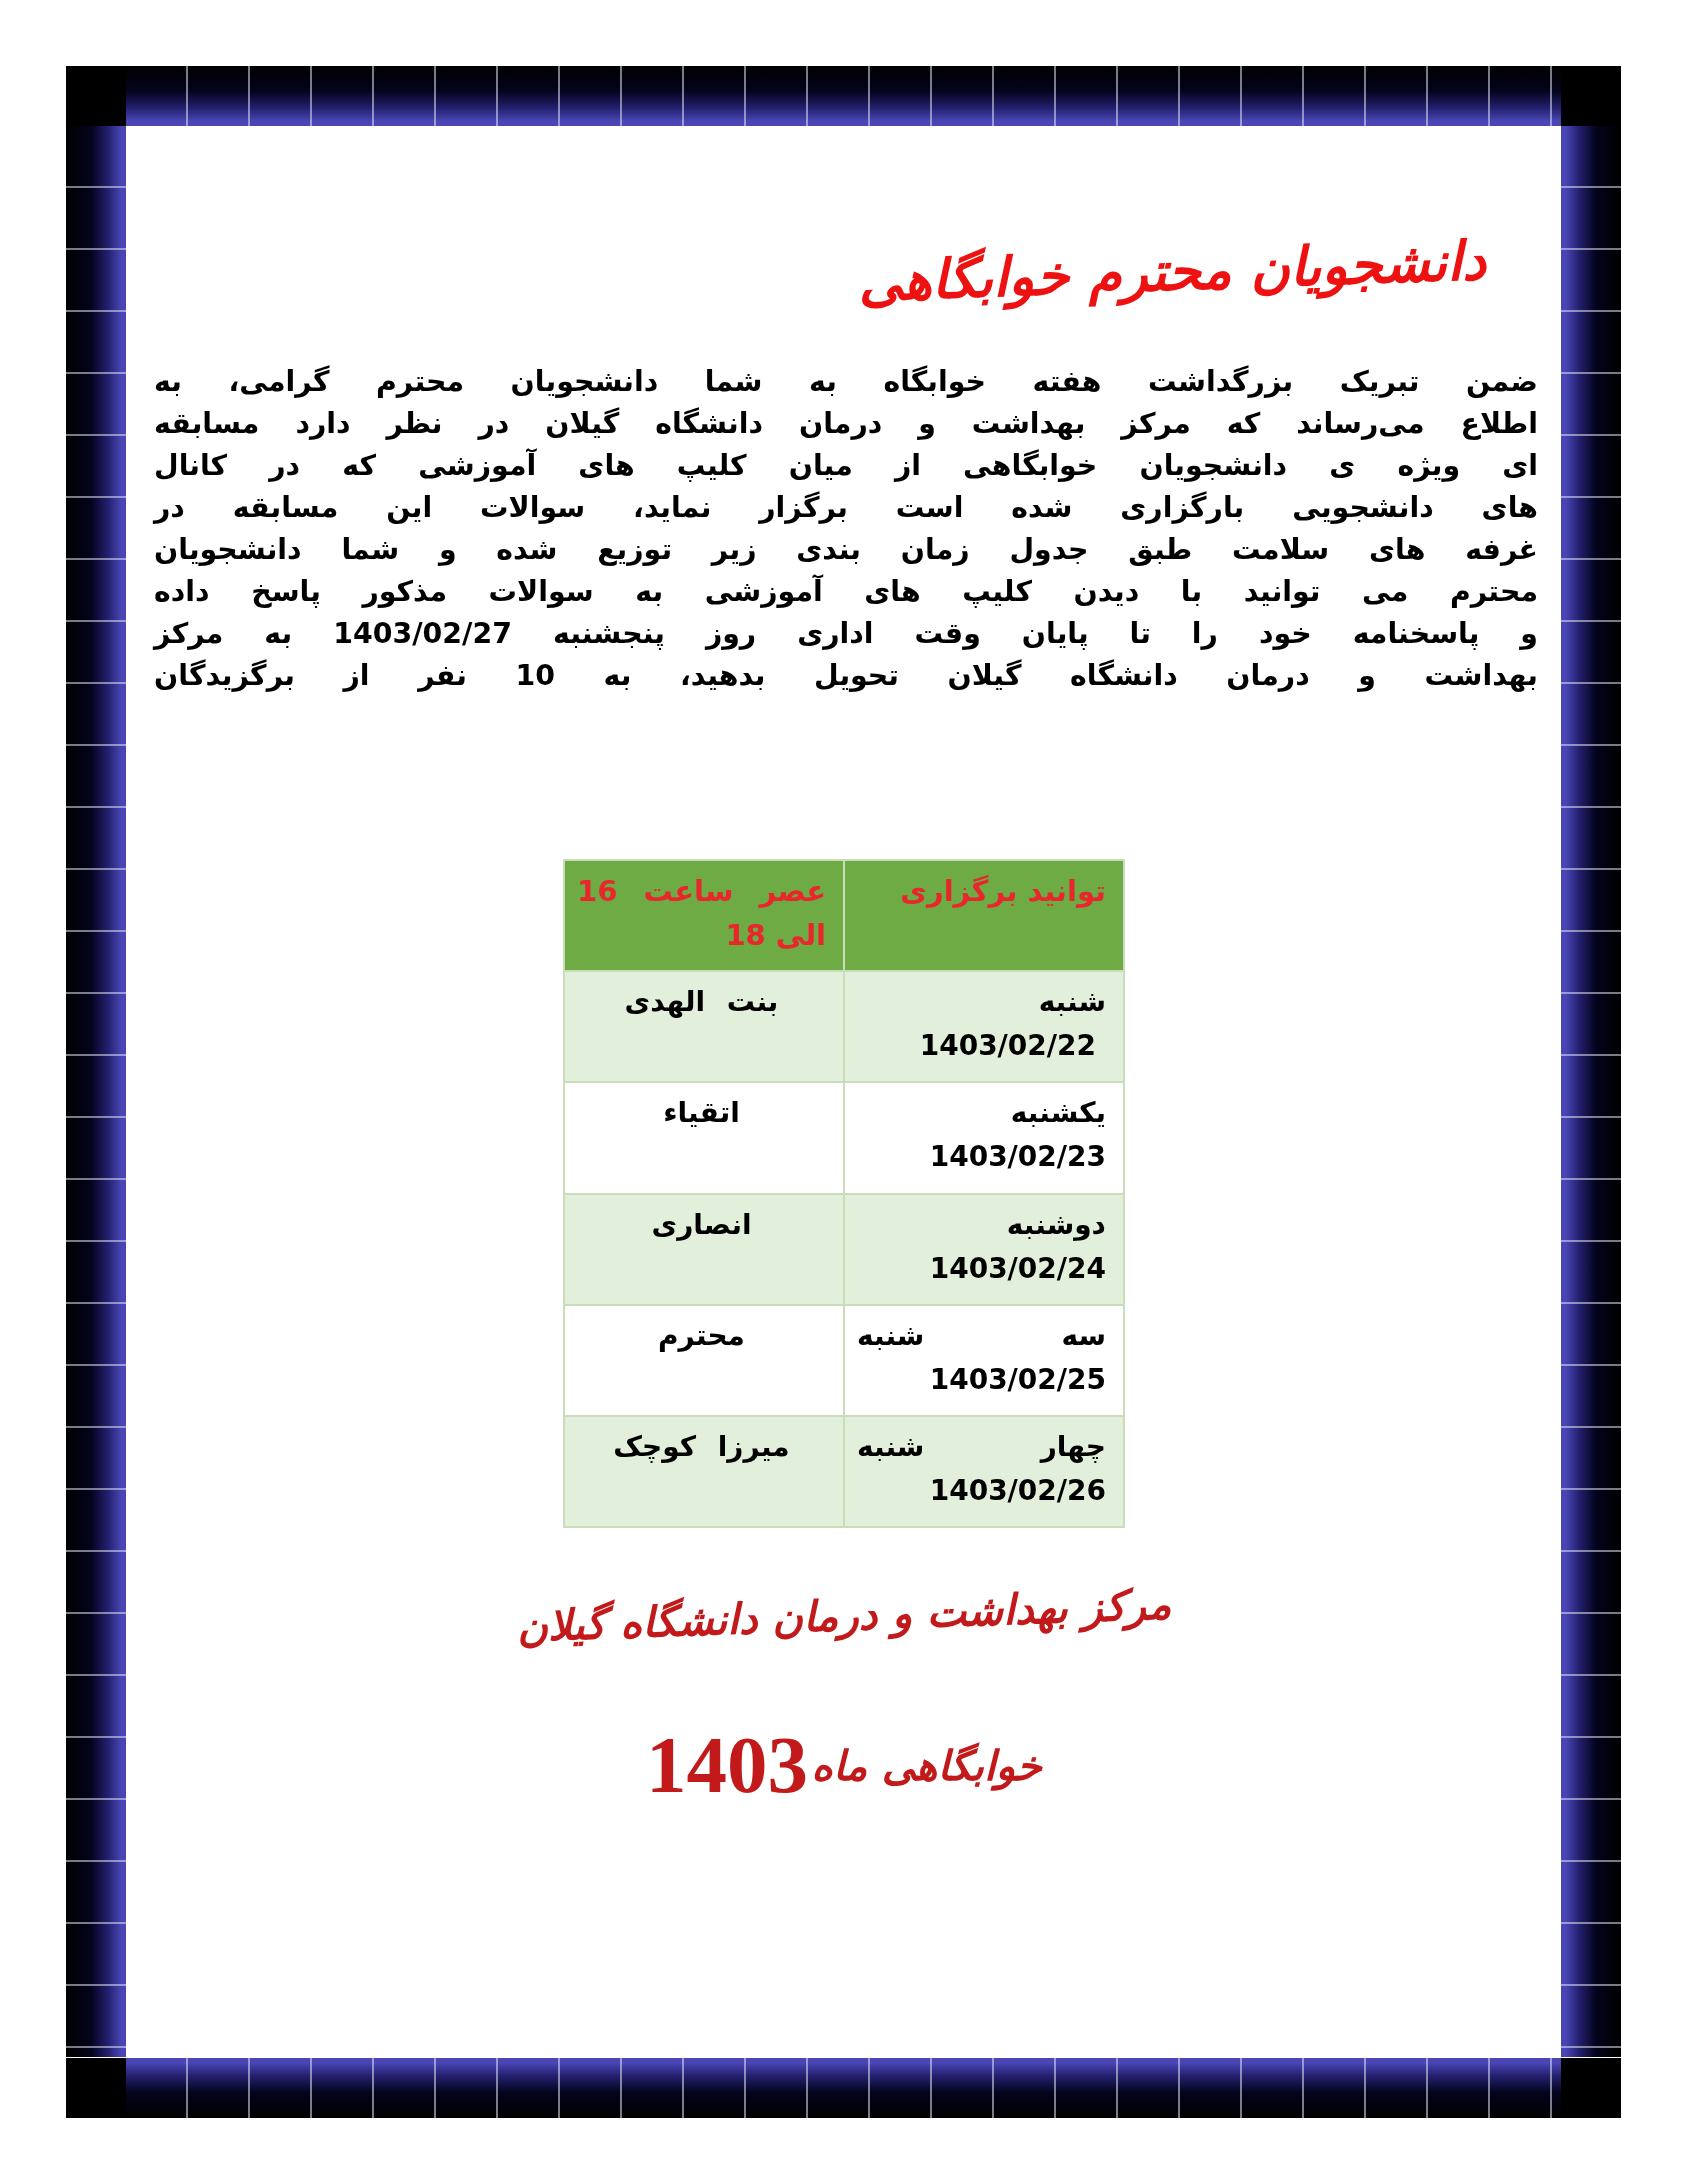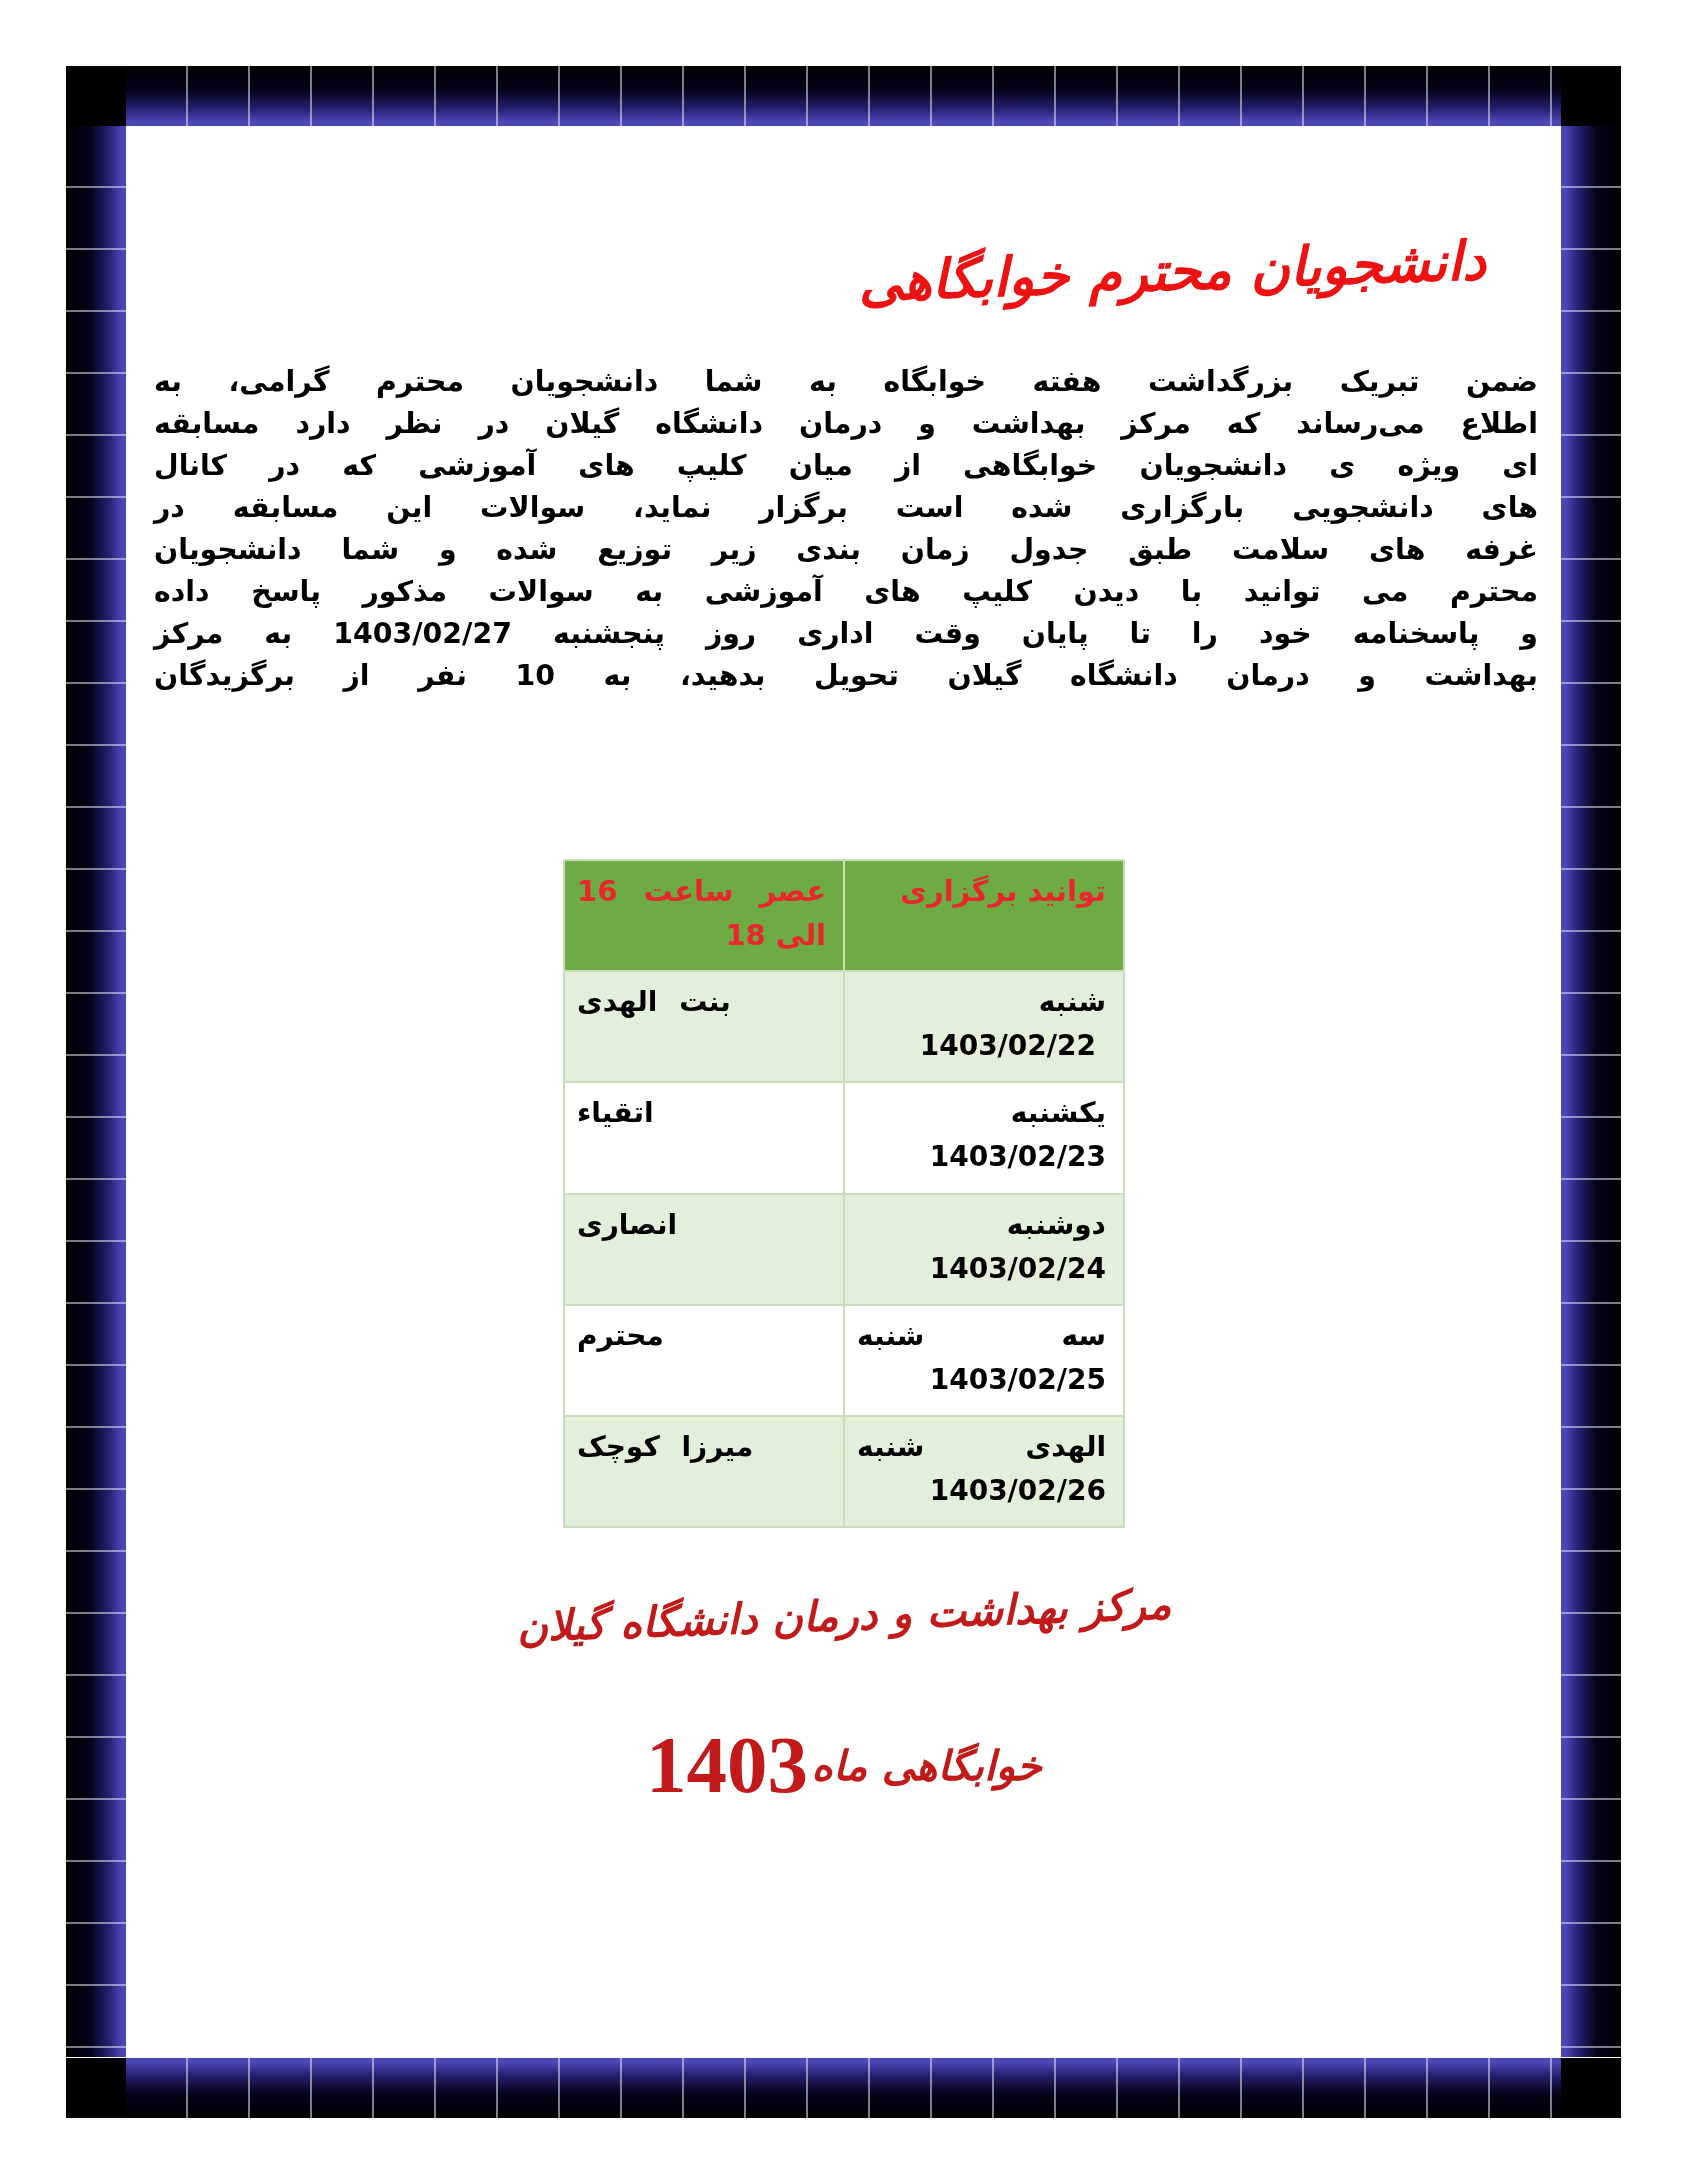--- a/index.html
+++ b/index.html
@@ -77,21 +77,21 @@
     background:var(--header-green,#6fab44);
     color:var(--header-text-red,#e8262b);
     font-size:29px;
   }
   .row-alt  { background:var(--row-green,#e2efda); }
   .row-plain{ background:#ffffff; }
 
   .cell-line   { display:block; text-align:right; line-height:44px; }
   .cell-just   { display:flex; justify-content:space-between; line-height:44px; }
   .date-num    { direction:ltr; unicode-bidi:embed; }
-  .dorm        { text-align:left; line-height:44px; word-spacing:12px; }
+  .dorm        { text-align:center; line-height:44px; word-spacing:12px; }
   .day-date span.date-num { margin-right:10px; }
 
   
   .footer-sign {
     margin:63px 0 0 0; text-align:center;
     font-size:42px; font-weight:bold; font-style:italic;
     color:var(--footer-red,#c21a1a);
     transform:rotate(-2deg);
   }
   .date-line { margin:79px 0 0 0; text-align:center; direction:rtl; color:var(--footer-red,#c21a1a); }
@@ -183,21 +183,21 @@
               <span>شنبه</span>
             </span>
             <span class="cell-line date-num">1403/02/25</span>
           </td>
           <td class="dorm">محترم</td>
         </tr>
 
         <tr class="row-alt">
           <td>
             <span class="cell-just">
-              <span>الهدی</span>
+              <span>چهار</span>
               <span>شنبه</span>
             </span>
             <span class="cell-line date-num">1403/02/26</span>
           </td>
           <td class="dorm">میرزا کوچک</td>
         </tr>
       </tbody>
     </table>
 
     <div class="footer-sign">مرکز بهداشت و درمان دانشگاه گیلان</div>

